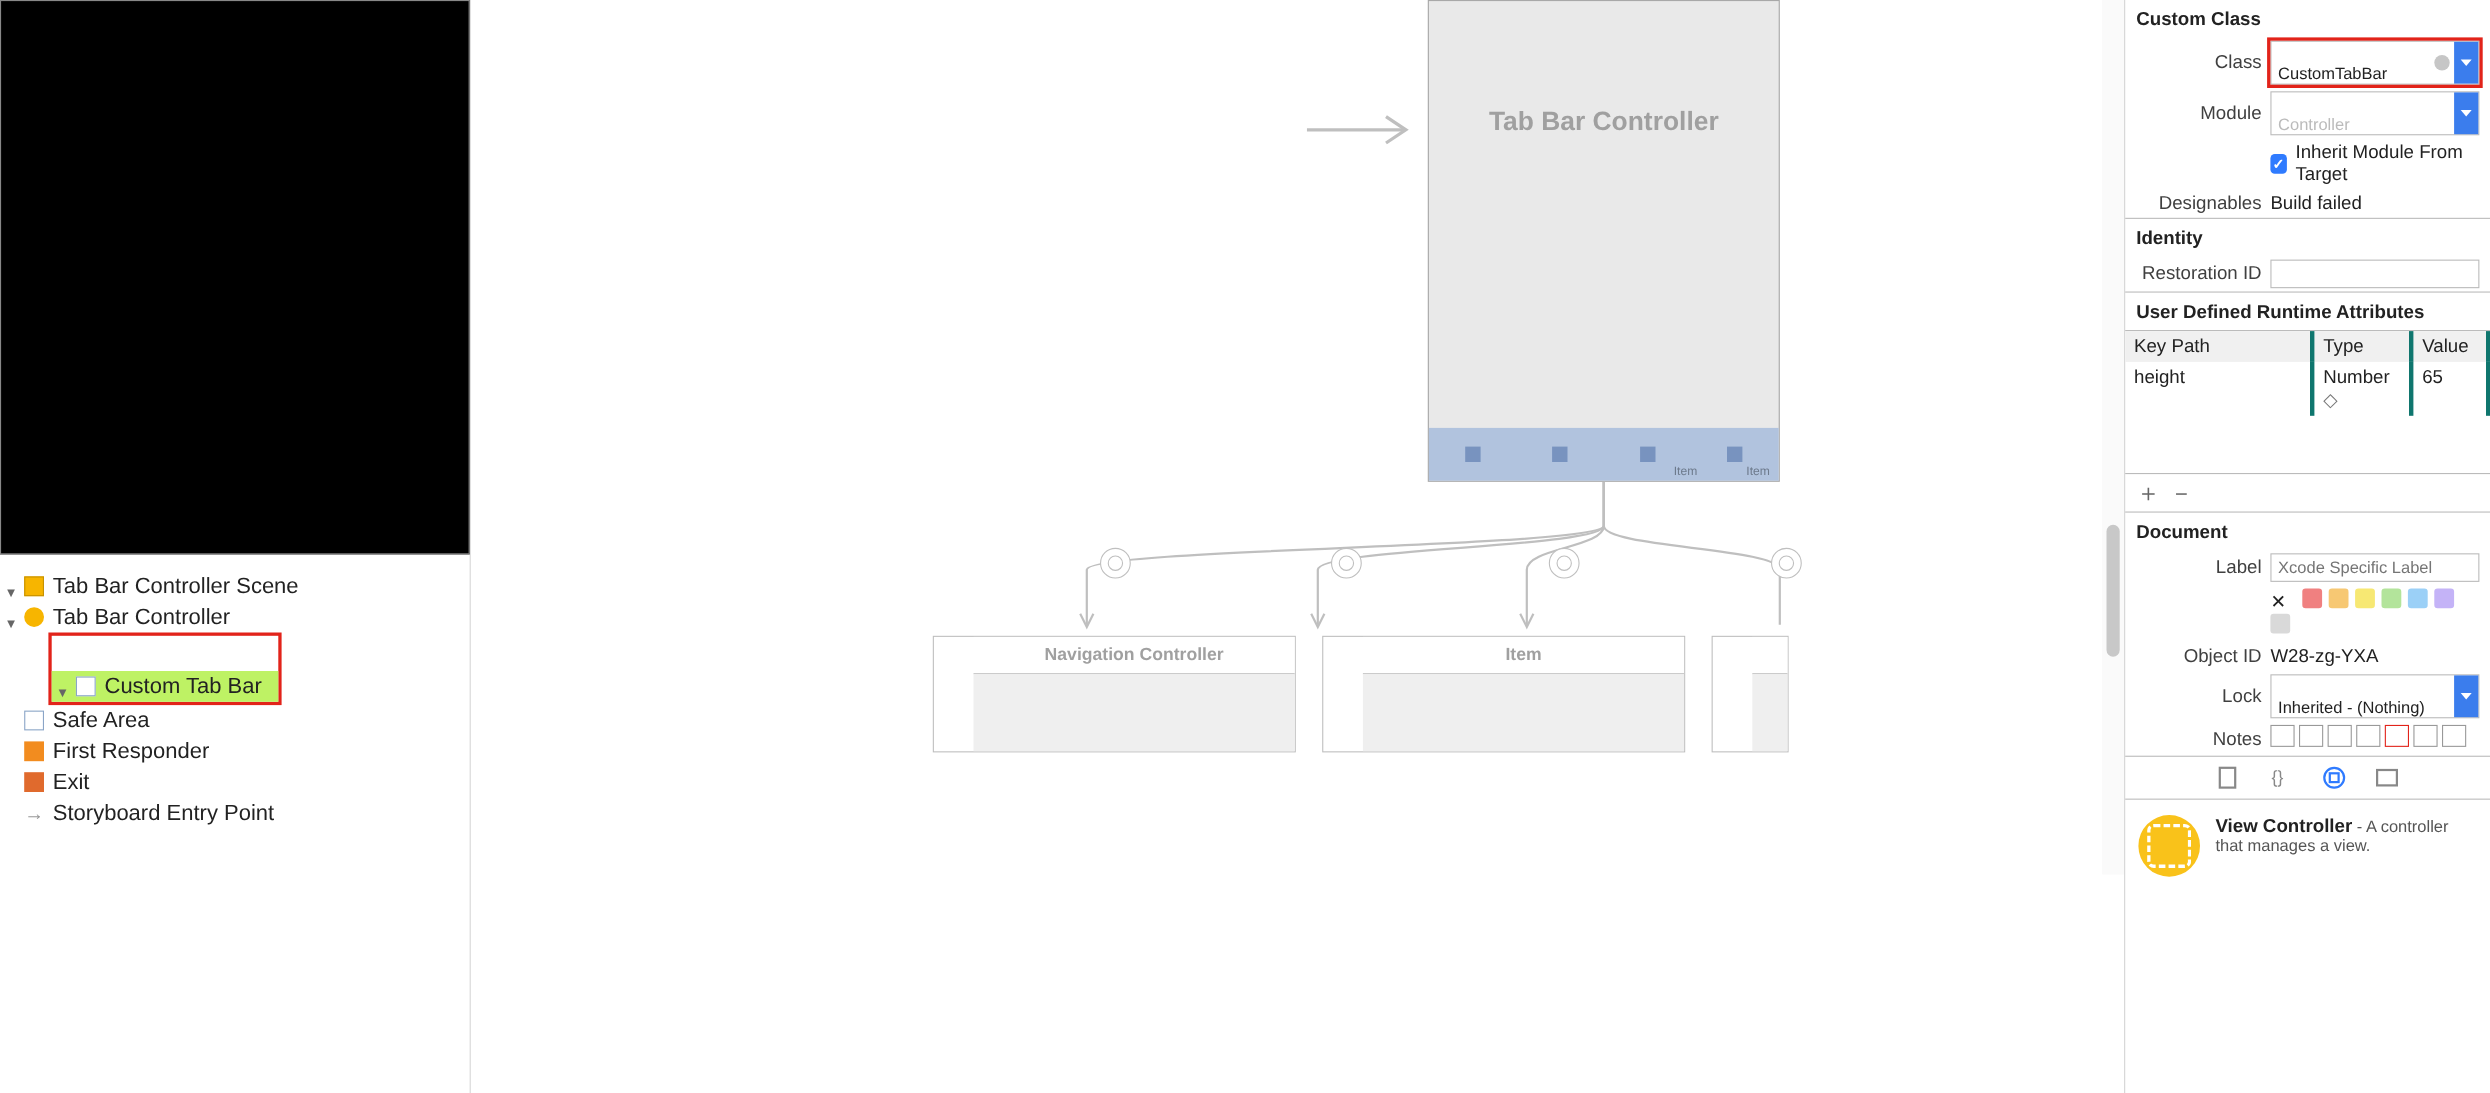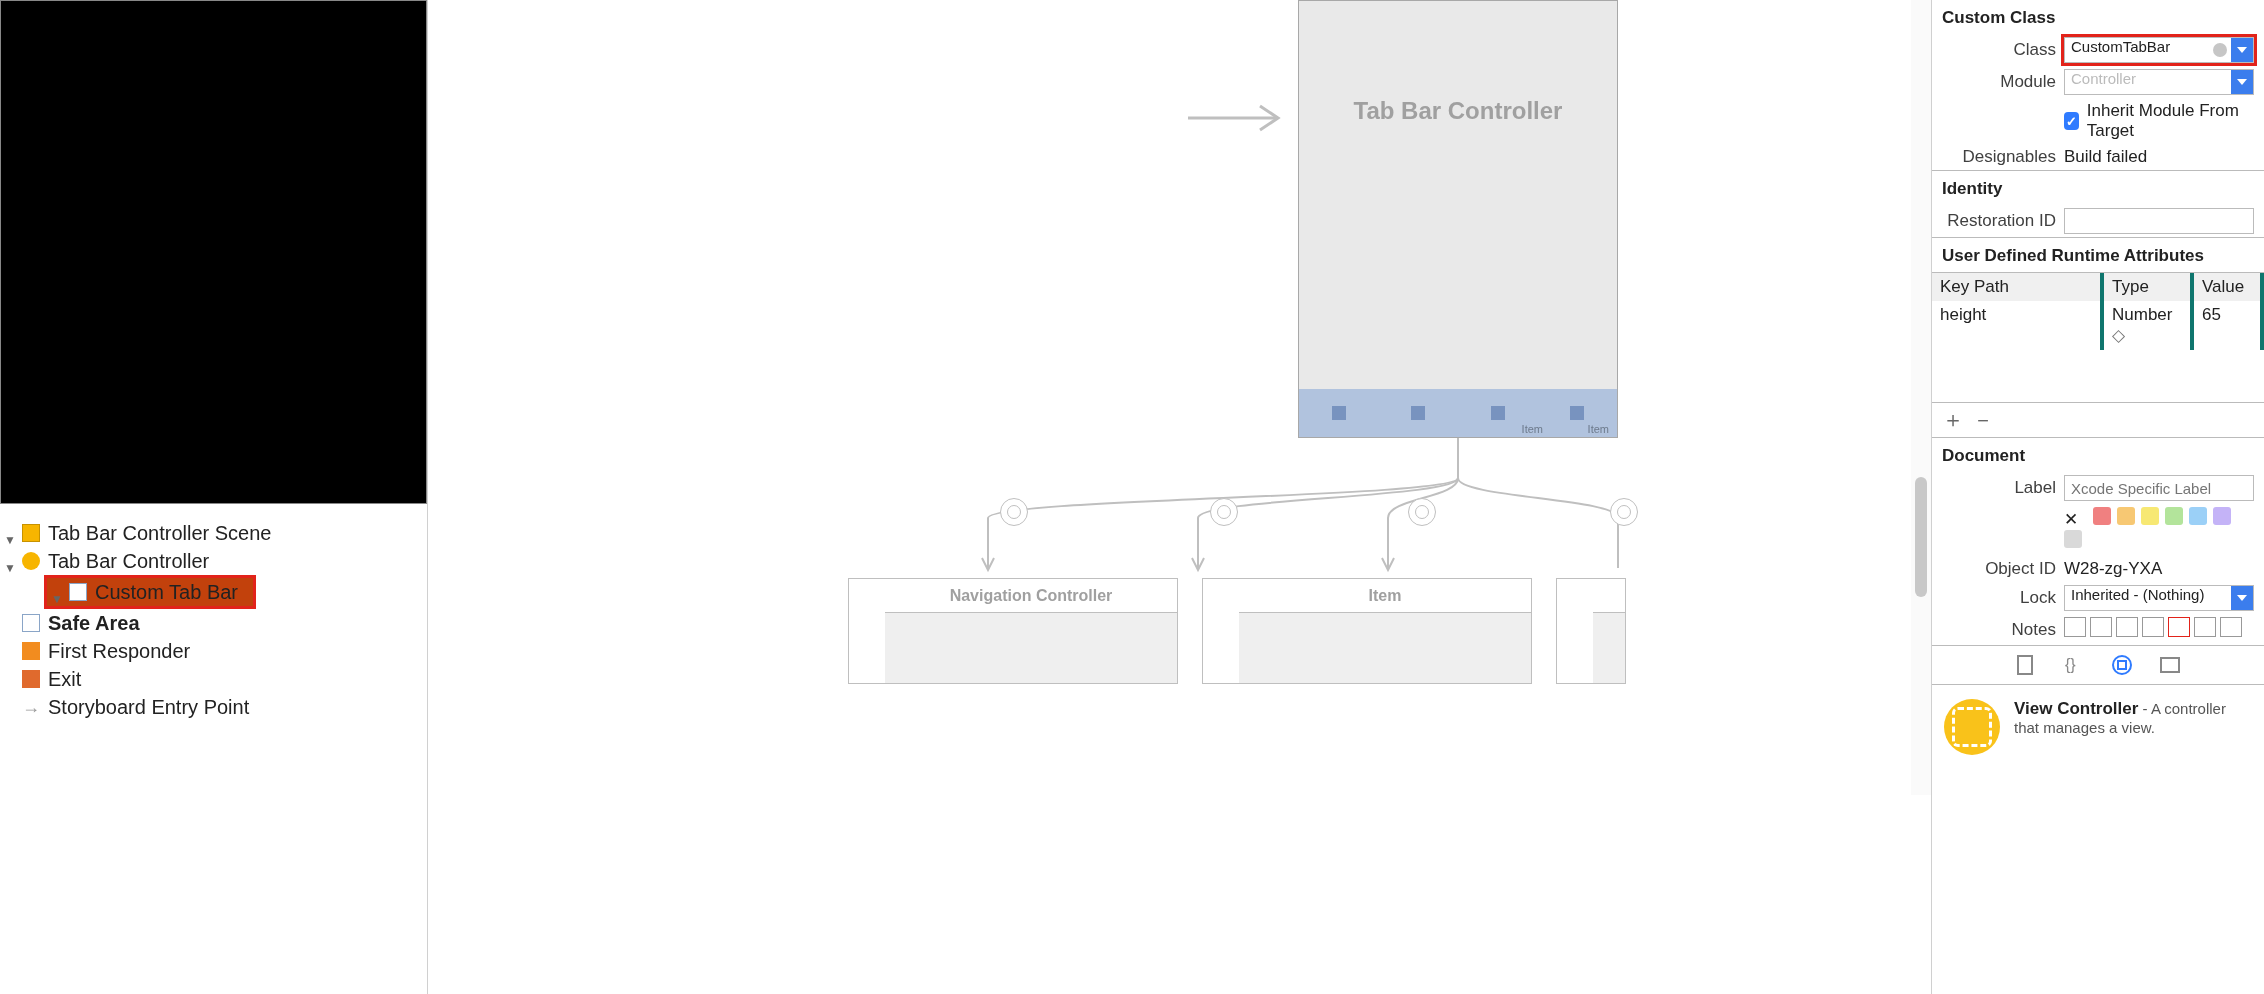--- a/index.html
+++ b/index.html
@@ -5,21 +5,21 @@
 * { box-sizing: border-box; margin: 0; padding: 0; font-family: -apple-system, "Helvetica Neue", Arial, sans-serif; }
 html, body { width: 2264px; height: 994px; overflow: hidden; background: #fff; }
 
 .app { display: flex; width: 100%; height: 100%; }
 
 
 .left { width: 428px; height: 100%; display: flex; flex-direction: column; border-right: 1px solid #d0d0d0; }
 .left .preview { background: #000; height: 504px; border: 1px solid #888; }
 .outline { flex: 1; overflow: auto; font-size: 20px; color: #222; padding-top: 15px; }
 .outline .row { display: flex; align-items: center; height: 28px; padding-left: 4px; }
-.outline .row.selected { background: #c2410c; }
+.outline .row.selected { background: #bef264; margin-top: 32px; }
 .outline .tri { width: 14px; height: 14px; margin-right: 4px; color: #666; }
 .outline .tri::before { content: "▼"; font-size: 12px; display: inline-block; }
 .outline .icon { width: 18px; height: 18px; margin-right: 8px; display: inline-flex; align-items: center; justify-content: center; }
 .outline .row span.txt { white-space: nowrap; }
 .red-box { border: 3px solid #e2231a; }
 
 
 .canvas { flex: 1; position: relative; background: #fff; overflow: hidden; }
 .canvas .scroll { position: absolute; right: 0; top: 0; width: 20px; height: 80%; background: #fafafa; }
 .canvas .scroll .thumb { position: absolute; left: 4px; right: 4px; top: 60%; height: 120px; background: #c8c8c8; border-radius: 6px; }
@@ -41,21 +41,21 @@
 .child-box .body { height: 70px; background: #efefef; }
 
 
 .right { width: 333px; height: 100%; border-left: 1px solid #d0d0d0; font-size: 17px; color: #222; display:flex; flex-direction:column; }
 .right .section-title { font-weight: 700; padding: 8px 10px 6px; }
 .right .divider { height: 1px; background: #bbb; }
 .right .kv { display: flex; align-items: center; padding: 3px 10px; }
 .right .kv .k { width: 114px; text-align: right; margin-right: 8px; color: #404040; }
 .right .kv .v { flex: 1; }
 .right input[type=text] { width: 100%; height: 26px; border: 1px solid #bbb; padding: 0 6px; font-size: 15px; }
-.right .combo { position: relative; width: 100%; height: 26px; border: 1px solid #bbb; display:flex; align-items:flex-start; padding-left:6px; font-size:15px; }
+.right .combo { position: relative; width: 100%; height: 40px; border: 1px solid #bbb; display:flex; align-items:flex-end; padding-left:6px; font-size:15px; }
 .right .combo .dd { position:absolute; right:0; top:0; width:22px; height:100%; background:#3b7ded; display:flex; align-items:center; justify-content:center; }
 .right .combo .dd::after { content:""; width:0; height:0; border-left:5px solid transparent; border-right:5px solid transparent; border-top:6px solid #fff; }
 .right .combo .nav { position:absolute; right:26px; top:50%; transform:translateY(-50%); width:14px; height:14px; border-radius:50%; background:#c6c6c6; }
 .right .combo.red { outline: 3px solid #e2231a; outline-offset: 0; }
 .right .chk { width:18px; height:18px; background:#2f7bff; border-radius:4px; margin-right:8px; display:inline-flex; align-items:center; justify-content:center; }
 .right .chk::after { content:"✓"; color:#fff; font-size:13px; font-weight:700; }
 .right .table { border-top:1px solid #bbb; border-bottom:1px solid #bbb; }
 .right .table .hdr, .right .table .trow { display:flex; }
 .right .table .hdr div, .right .table .trow div { flex:1; padding:4px 8px; border-right:4px solid #0f766e; }
 .right .table .hdr { background:#f0f0f0; font-weight:400; color:#222; }
@@ -63,21 +63,21 @@
 .right .swatches span { display:inline-block; width:18px; height:18px; border-radius:3px; margin-right:6px; }
 .right .notes-icons span { display:inline-block; width:22px; height:20px; border:1px solid #999; margin-right:4px; }
 .right .tabbar { display:flex; justify-content:center; gap:26px; padding:8px 0; border-top:1px solid #bbb; border-bottom:1px solid #bbb; }
 .right .tabbar .ti { width:22px; height:22px; }
 .right .lib { display:flex; padding:14px 12px; gap:14px; align-items:flex-start; }
 .right .lib .thumb { width:56px; height:56px; border-radius:50%; background:#f9c21a; display:flex; align-items:center; justify-content:center; }
 .right .lib .thumb .inner { width:40px; height:40px; border:3px dashed #fff; border-radius:6px; }
 .right .lib .desc { flex:1; font-size:15px; color:#555; }
 .right .lib .desc b { color:#222; font-size:17px; }
 .indent-1 { padding-left: 24px; }
-.indent-3 { padding-left: 72px; font-weight: bold; }
+.indent-3 { padding-left: 72px; }
 .scene-icon { background:#f7b500; border:1px solid #c79200; width:18px; height:18px; }
 .vc-icon { background:#f7b500; border-radius:50%; width:18px; height:18px; }
 .fr-icon { width:18px; height:18px; background:#f28c1f; }
 .exit-icon { width:18px; height:18px; background:#e06a2d; }
 .sq-icon { width:18px; height:18px; border:1px solid #8aa5c7; background:#fff; }
 .arrow-icon { font-size:18px; color:#999; margin-right:8px; }
 </style>
 </head>
 <body>
 

